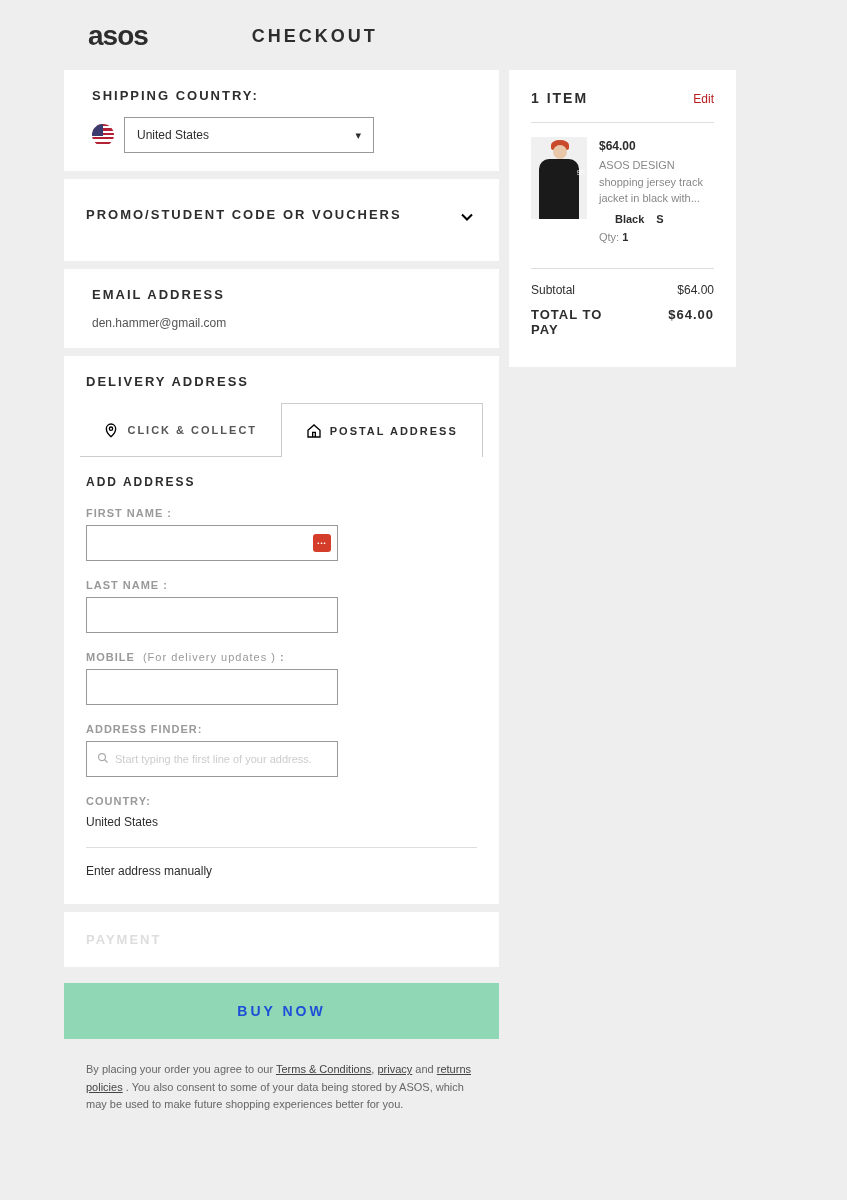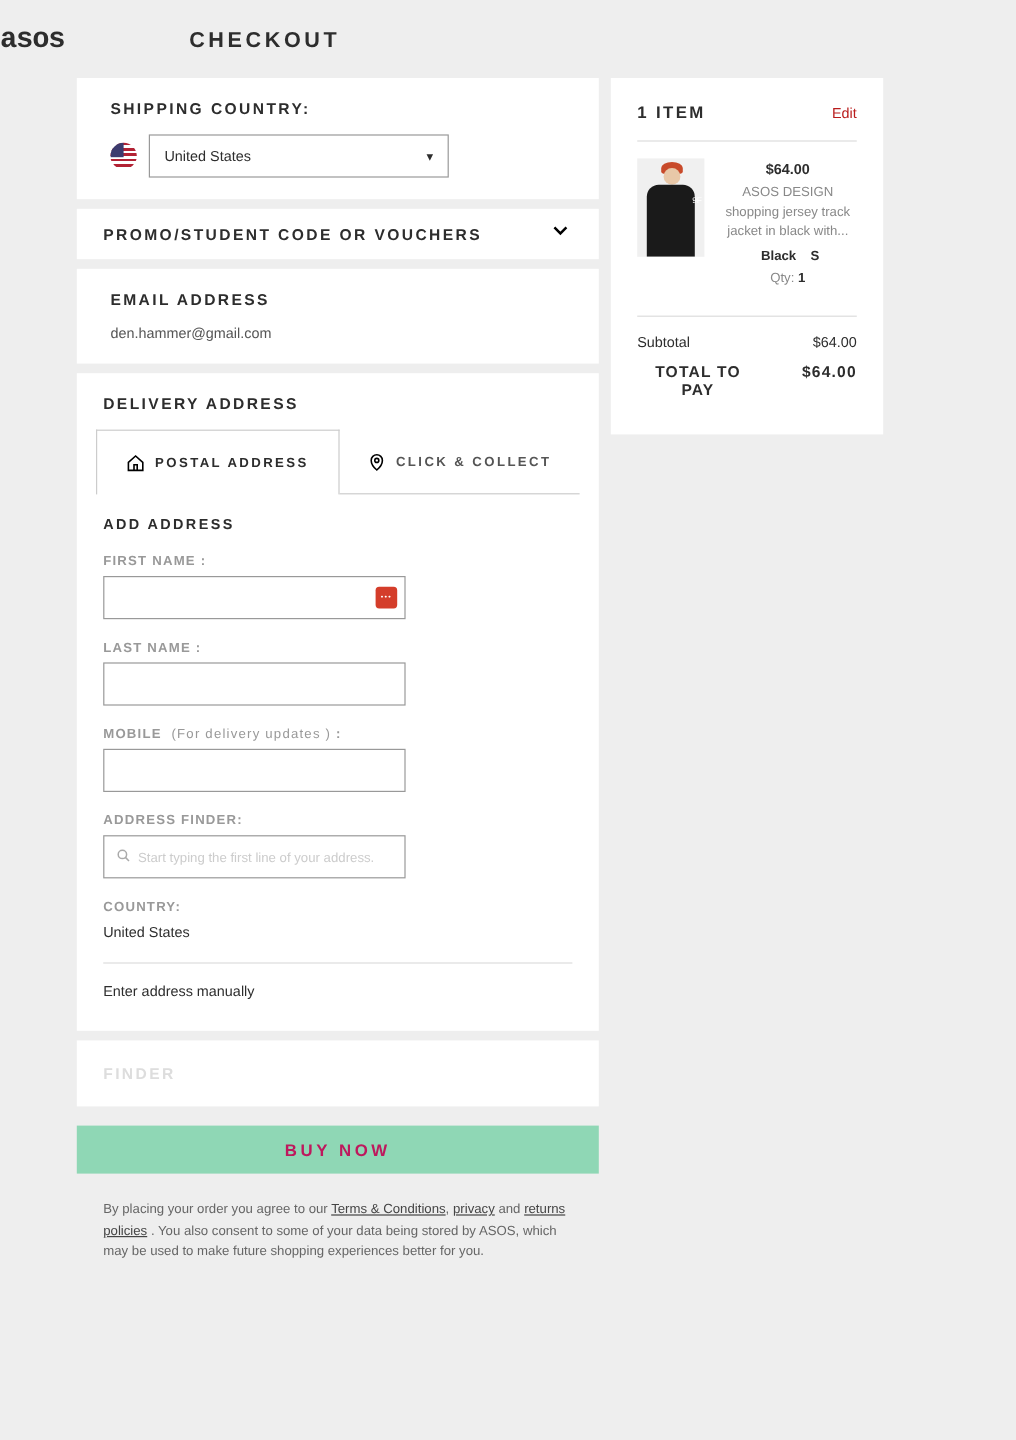--- a/index.html
+++ b/index.html
@@ -1,31 +1,31 @@
 <!DOCTYPE html>
 <html><head>
 <meta charset="utf-8">
 <style>
 * { box-sizing: border-box; margin: 0; padding: 0; }
 body { background: #eeeeee; font-family: Arial, Helvetica, sans-serif; color: #2d2d2d; width: 847px; }
 .page { width: 847px; margin: 0 auto; }
 .header { display: flex; align-items: center; padding: 20px 0 18px 0; }
-.logo { font-weight: 900; font-size: 24px; letter-spacing: -1px; font-family: Liberation Mono, monospace; }
+.logo { margin-left: 88px; font-weight: 900; font-size: 28px; letter-spacing: -1px; font-family: Liberation Sans, sans-serif; }
 .logo-text { font-weight: 900; }
 .checkout-title { margin-left: 104px; font-weight: 700; font-size: 18px; letter-spacing: 3px; }
 .columns { display: flex; align-items: flex-start; padding: 0 64px; gap: 10px; }
 .left { width: 435px; display: flex; flex-direction: column; gap: 8px; }
-.right { width: 227px; text-align: center; }
+.right { width: 227px; }
 .card { background: #fff; padding: 18px 28px; }
 .card-title { font-weight: 700; font-size: 13px; letter-spacing: 2px; margin-bottom: 14px; }
 .country-row { display: flex; align-items: center; gap: 10px; }
 .flag { width: 22px; height: 22px; border-radius: 50%; background: linear-gradient(#b22234 0 10%, #fff 10% 20%, #b22234 20% 30%, #fff 30% 40%, #b22234 40% 50%, #fff 50% 60%, #b22234 60% 70%, #fff 70% 80%, #b22234 80% 90%, #fff 90% 100%); position: relative; overflow: hidden; flex-shrink: 0; }
 .flag::before { content: ""; position: absolute; top: 0; left: 0; width: 50%; height: 55%; background: #3c3b6e; }
 .country-select { flex: 0 0 250px; height: 36px; border: 1px solid #999; display: flex; align-items: center; justify-content: space-between; padding: 0 12px; font-size: 12px; cursor: pointer; }
-.promo-card { display: flex; align-items: center; justify-content: space-between; padding: 8px 22px; }
+.promo-card { display: flex; align-items: flex-start; justify-content: space-between; padding: 28px 22px; }
 .promo-title { font-weight: 700; font-size: 13px; letter-spacing: 2px; }
 .chev { font-size: 22px; }
 .email-val { font-size: 12px; color: #555; }
 .delivery-card { padding: 18px 22px 26px 22px; }
 .tabs { display: flex; margin: 14px -6px 18px -6px; }
 .tab { flex: 1; height: 54px; display: flex; align-items: center; justify-content: center; gap: 8px; font-weight: 700; font-size: 11px; letter-spacing: 2px; cursor: pointer; }
 .tab.active { border: 1px solid #ccc; border-bottom: none; }
 .tab.inactive { border-bottom: 1px solid #ccc; color: #555; }
 .tab svg { width: 16px; height: 16px; }
 .subtitle { font-weight: 700; font-size: 12px; letter-spacing: 2px; margin-bottom: 18px; }
@@ -36,21 +36,21 @@
 .input-wrap input { border: none; outline: none; width: 100%; font-size: 12px; background: transparent; }
 .lp-icon { position: absolute; right: 6px; width: 18px; height: 18px; background: #d43d2a; border-radius: 3px; display: flex; align-items: center; justify-content: center; color: #fff; font-size: 6px; letter-spacing: 1px; line-height: 1; }
 .search-icon { color: #aaa; margin-right: 6px; font-size: 11px; }
 .addr-search input::placeholder { color: #ccc; font-size: 11px; }
 .country-label { font-size: 11px; font-weight: 700; letter-spacing: 1px; color: #999; margin-bottom: 8px; }
 .country-val { font-size: 12px; margin-bottom: 18px; }
 .divider { height: 1px; background: #ddd; margin: 0 0 16px 0; }
 .manual-link { font-size: 12px; color: #2d2d2d; cursor: pointer; }
 .dim-card { background: #fff; padding: 20px 22px; }
 .dim-title { font-weight: 700; font-size: 13px; letter-spacing: 2px; color: #ddd; }
-.buy-btn { background: #8fd7b5; color: #be185d; font-weight: 700; font-size: 14px; letter-spacing: 3px; height: 40px; display: flex; align-items: center; justify-content: center; margin-top: 8px; cursor: pointer; }
+.buy-btn { background: #8fd7b5; color: #1d4ed8; font-weight: 700; font-size: 14px; letter-spacing: 3px; height: 56px; display: flex; align-items: center; justify-content: center; margin-top: 8px; cursor: pointer; }
 .legal { font-size: 11px; line-height: 1.6; color: #666; padding: 14px 22px 30px 22px; }
 .legal .u { text-decoration: underline; color: #444; cursor: pointer; }
 .order-card { background: #fff; padding: 20px 22px; }
 .order-header { display: flex; justify-content: space-between; align-items: baseline; margin-bottom: 16px; }
 .items-title { font-weight: 700; font-size: 14px; letter-spacing: 2px; }
 .edit-link { font-size: 12px; color: #b91c1c; cursor: pointer; }
 .hr { height: 1px; background: #ddd; margin-bottom: 14px; }
 .item-row { display: flex; gap: 12px; margin-bottom: 22px; }
 .thumb { width: 56px; height: 82px; background: #f0f0f0; position: relative; overflow: hidden; flex-shrink: 0; }
 .thumb .body { position: absolute; top: 22px; left: 8px; width: 40px; height: 60px; background: #1a1a1a; border-radius: 10px 10px 0 0; }
@@ -102,33 +102,33 @@
 
       <div class="card">
         <div class="card-title">EMAIL ADDRESS</div>
         <div class="email-val">den.hammer@gmail.com</div>
       </div>
 
       <div class="card delivery-card">
         <div class="card-title">DELIVERY ADDRESS</div>
 
         <div class="tabs">
+          <div class="tab inactive">
+            <svg viewBox="0 0 24 24" fill="none" stroke="#000" stroke-width="2">
+                <path d="M12 22 s7-6 7-12 a7 7 0 1 0 -14 0 c0 6 7 12 7 12z"></path>
+                <circle cx="12" cy="10" r="2.5"></circle>
+              </svg>
+            <span>CLICK &amp; COLLECT</span>
+          </div>
           <div class="tab active">
             <svg viewBox="0 0 24 24" fill="none" stroke="#000" stroke-width="2">
                 <path d="M3 11 L12 3 L21 11 V21 H3 Z"></path>
                 <path d="M10 21 V14 H14 V21"></path>
               </svg>
             <span>POSTAL ADDRESS</span>
-          </div>
-          <div class="tab inactive">
-            <svg viewBox="0 0 24 24" fill="none" stroke="#000" stroke-width="2">
-                <path d="M12 22 s7-6 7-12 a7 7 0 1 0 -14 0 c0 6 7 12 7 12z"></path>
-                <circle cx="12" cy="10" r="2.5"></circle>
-              </svg>
-            <span>CLICK &amp; COLLECT</span>
           </div>
         </div>
 
         <div class="subtitle">ADD ADDRESS</div>
 
         <div class="field-label">FIRST NAME :</div>
         <div class="input-wrap">
           <input type="text" style="">
           <div class="lp-icon">•••</div>
         </div>
@@ -158,21 +158,21 @@
 
         <div class="country-label">COUNTRY:</div>
         <div class="country-val">United States</div>
 
         <div class="divider"></div>
         <div class="manual-link">Enter address manually</div>
       </div>
 
 
       <div class="dim-card">
-        <div class="dim-title">FINDER</div>
+        <div class="dim-title">PAYMENT</div>
       </div>
 
       <div class="buy-btn">BUY NOW</div>
 
       <div class="legal">
         <span>By placing your order you agree to our </span><span class="u">Terms &amp; Conditions</span><span>, </span><span class="u">privacy</span><span> and </span><span class="u">returns policies</span><span> . You also consent to some of your data being stored by ASOS, which may be used to make future shopping experiences better for you.</span>
       </div>
 
     </div>
 

